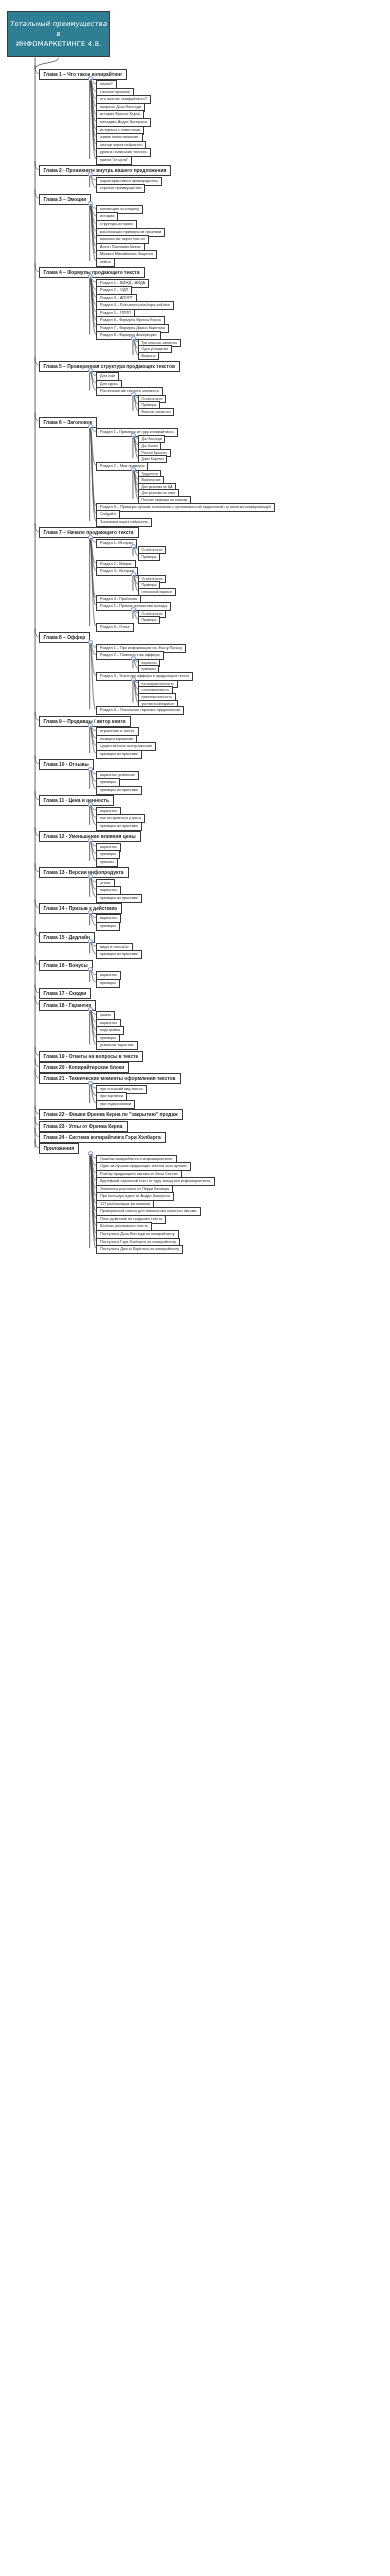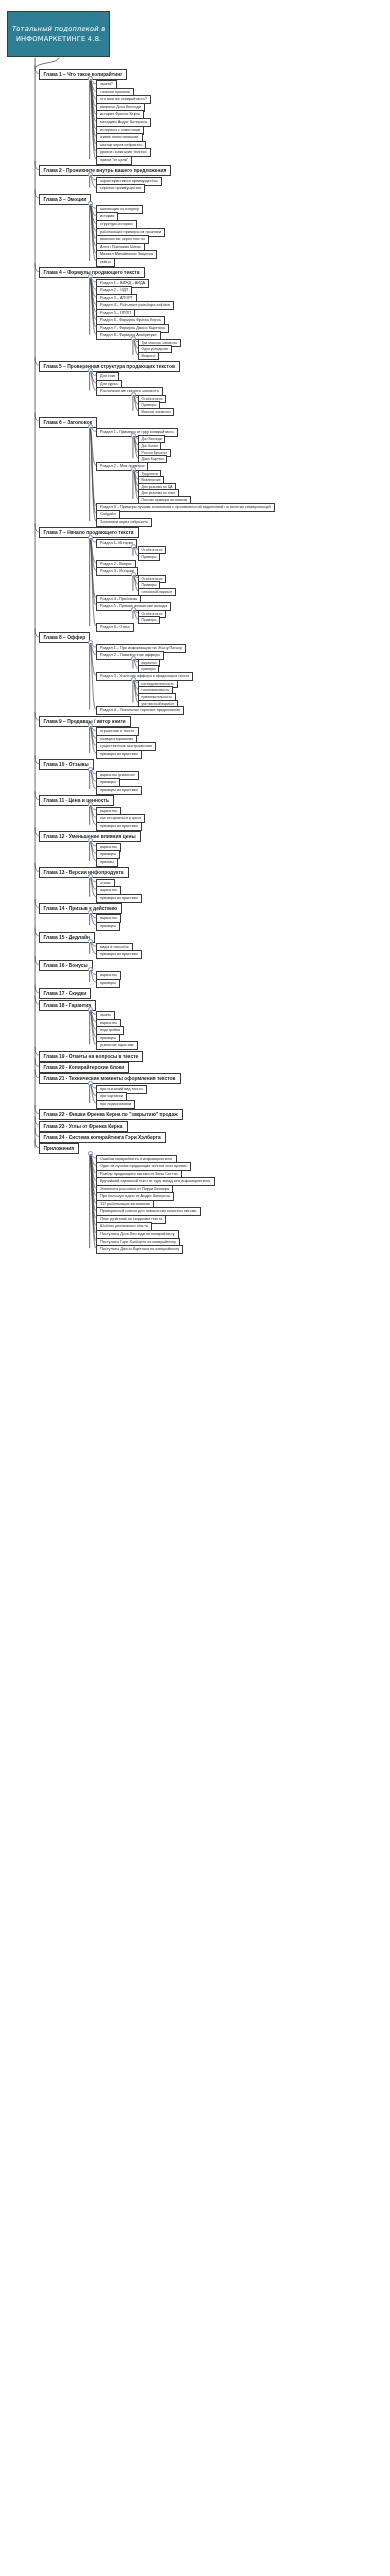--- a/index.html
+++ b/index.html
@@ -88,21 +88,21 @@
     pointer-events: none;
     z-index: 1;
   }
   .nodes-layer { position: absolute; left:0; top:0; width:390px; height:2760px; z-index: 2;}
   .abs { position: absolute; }
 </style>
 </head>
 <body style="height: 2760px;">
 
 <div id="root-node">
-  <div class="l1">Тотальный подоплекой в</div>
+  <div class="l1">Тотальный преимущества в</div>
   <div class="l2">ИНФОМАРКЕТИНГЕ 4.8.</div>
 </div>
 
 <svg class="links" id="link-layer" height="2760" viewBox="0 0 757 5358" width="390">
     <path d="M174,154 C179.4,154 178,162.5 186,162.5" fill="none" stroke="#4a4a4a" stroke-width="1.3"></path>
     <path d="M174,154 C179.4,154 178,177.1 186,177.1" fill="none" stroke="#4a4a4a" stroke-width="1.3"></path>
     <path d="M174,154 C179.4,154 178,191.7 186,191.7" fill="none" stroke="#4a4a4a" stroke-width="1.3"></path>
     <path d="M174,154 C179.4,154 178,206.29999999999998 186,206.29999999999998" fill="none" stroke="#4a4a4a" stroke-width="1.3"></path>
     <path d="M174,154 C179.4,154 178,220.89999999999998 186,220.89999999999998" fill="none" stroke="#4a4a4a" stroke-width="1.3"></path>
     <path d="M174,154 C179.4,154 178,235.49999999999997 186,235.49999999999997" fill="none" stroke="#4a4a4a" stroke-width="1.3"></path>

